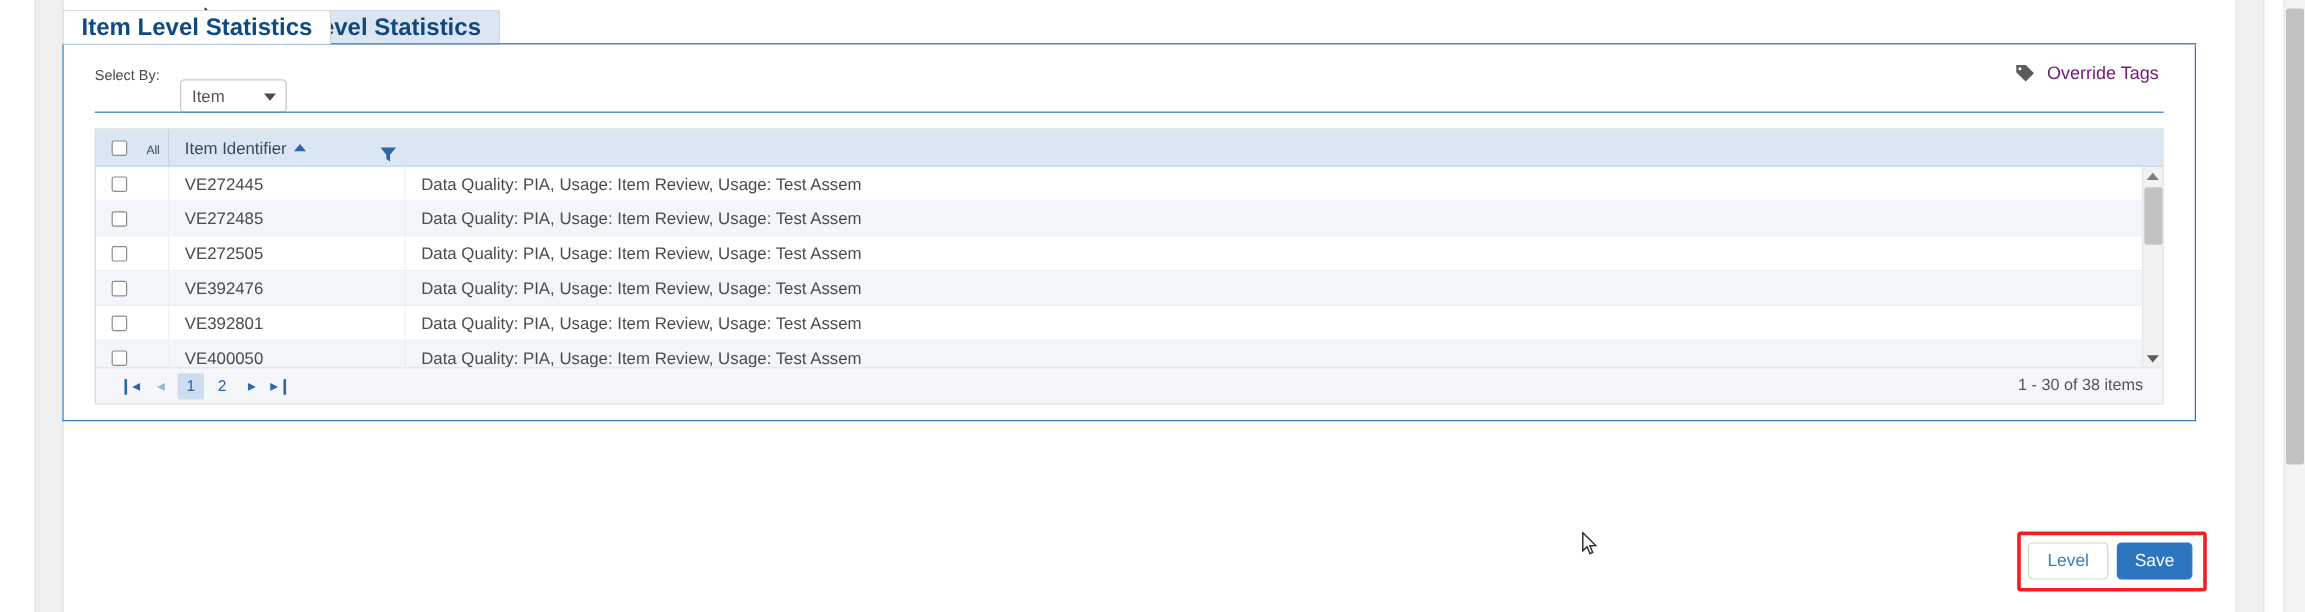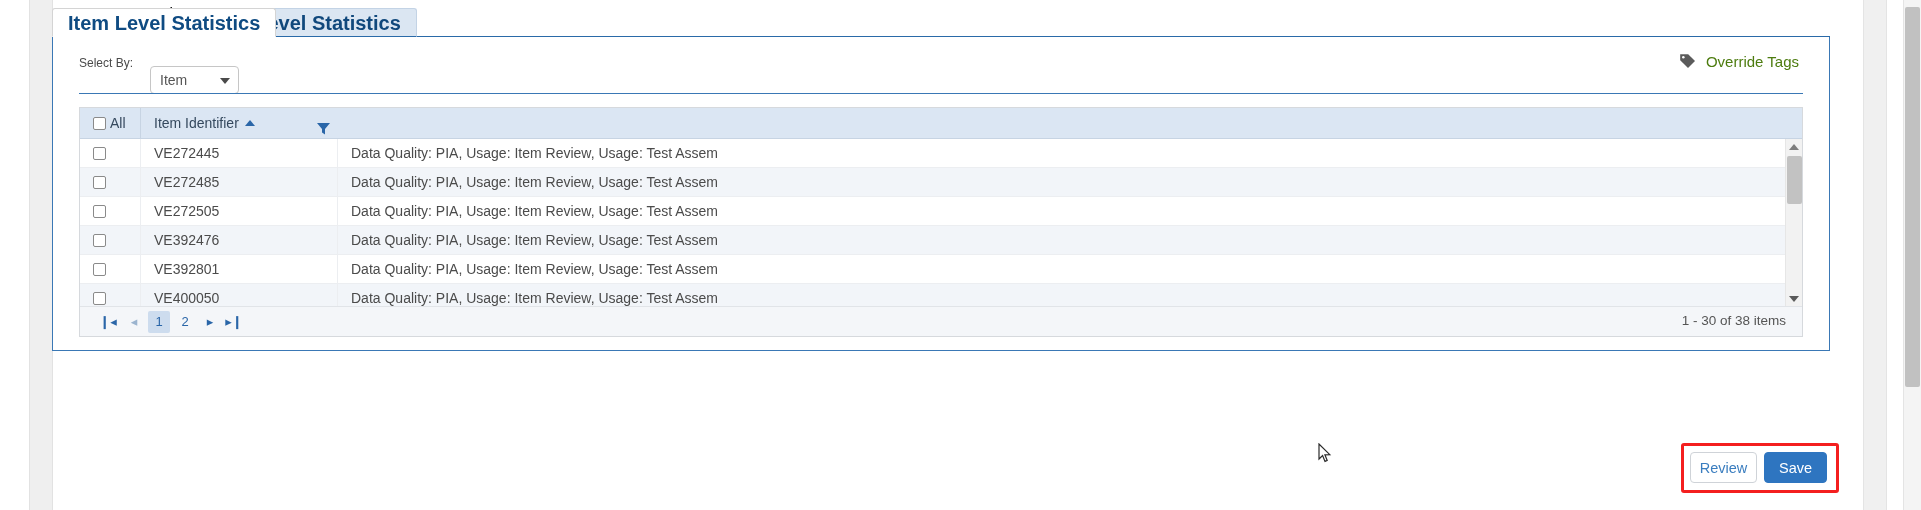--- a/index.html
+++ b/index.html
@@ -154,21 +154,21 @@
     border-left: 5px solid transparent;
     border-right: 5px solid transparent;
     border-top: 6px solid #4a4a4a;
   }
   #override-tags {
     position: absolute;
     right: 30px; top: 16px;
     display: flex;
     gap: 10px;
     font-size: 15px;
-    color: #4d7c0f;
+    color: #701a75;
     cursor: pointer;
     white-space: nowrap;
   }
   #override-tags svg { display: block; }
 
   
   #toolbar-rule {
     position: absolute;
     left: 26px; top: 56px;
     width: 1724px;
@@ -211,21 +211,21 @@
   .chk {
     display: inline-block;
     width: 13px; height: 13px;
     border: 1px solid #8a8a8a;
     border-radius: 2px;
     background: #fff;
     vertical-align: -2px;
     cursor: pointer;
     box-sizing: border-box;
   }
-  #all-label { margin-left: 4px; font-size: 14px; }
+  #all-label { margin-left: 16px; font-size: 10px; }
 
   .sort-asc {
     display: inline-block;
     margin-left: 6px;
     width: 0; height: 0;
     border-left: 5px solid transparent;
     border-right: 5px solid transparent;
     border-bottom: 6px solid #2a66a8;
     vertical-align: 2px;
   }
@@ -499,21 +499,21 @@
         <div class="pager-btn" id="pg-2">2</div>
         <div class="pager-btn" id="pg-next">▸</div>
         <div class="pager-btn" id="pg-last">▸❙</div>
         <div id="pager-info">1 - 30 of 38 items</div>
       </div>
 
     </div>
   </div>
 
   <div id="footer-actions">
-    <div class="btn" id="btn-cancel">Review</div>
+    <div class="btn" id="btn-cancel">Level</div>
     <div class="btn" id="btn-save">Save</div>
   </div>
   <div id="annotation-box"></div>
 
   <div id="cursor">
     <svg width="14" height="20" viewBox="0 0 14 20">
       <path d="M1 1 L1 16 L4.6 12.6 L7 18.4 L9.2 17.4 L6.9 11.8 L11.8 11.6 Z" fill="#ffffff" stroke="#2b2b2b" stroke-width="1.2"></path>
     </svg>
   </div>
   <div id="cursor-top">

